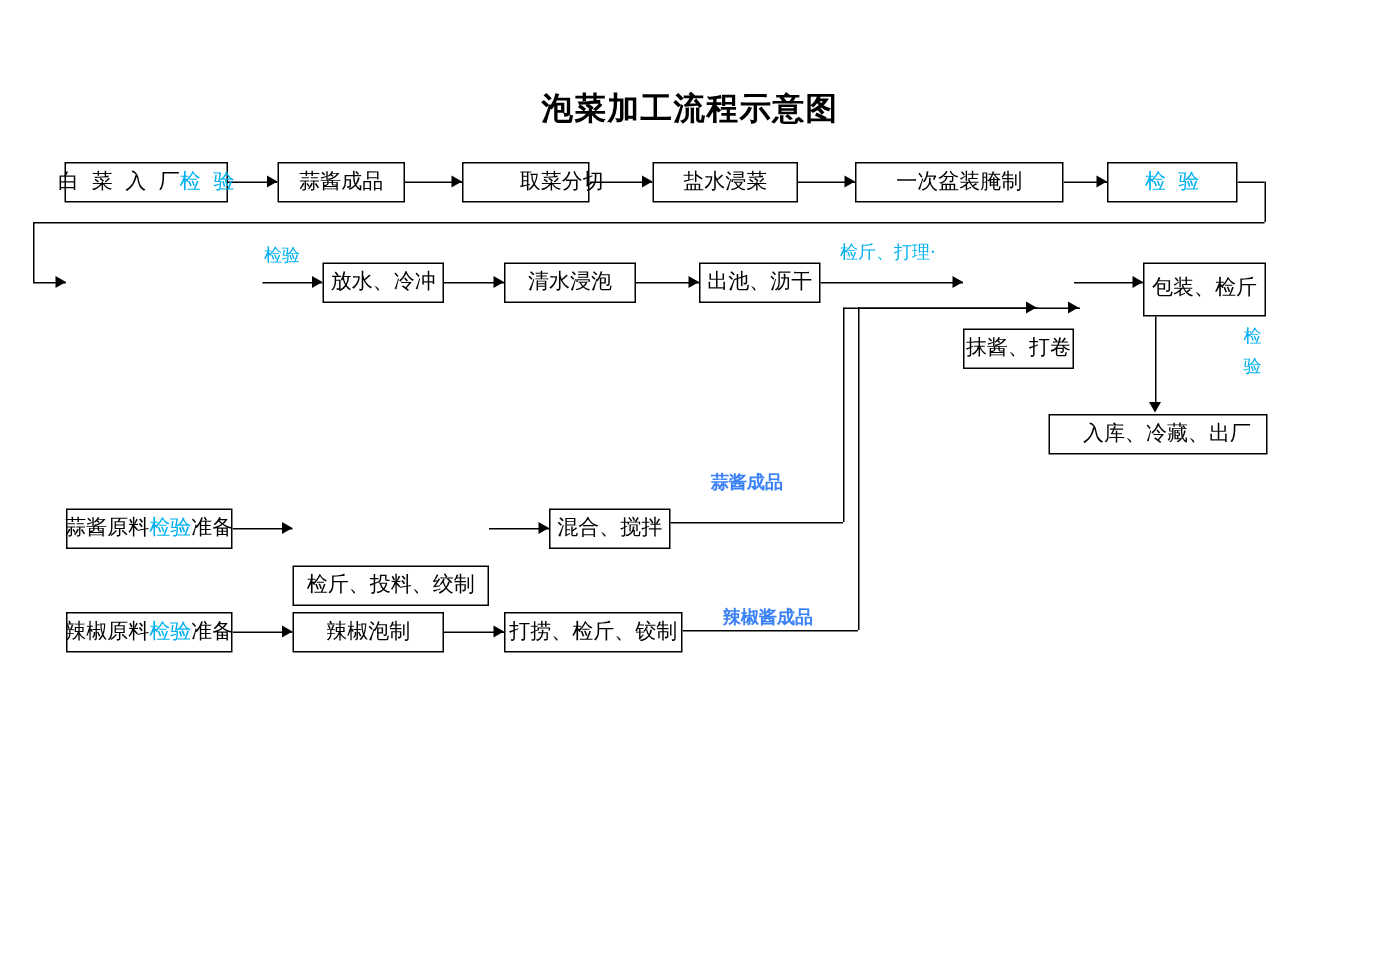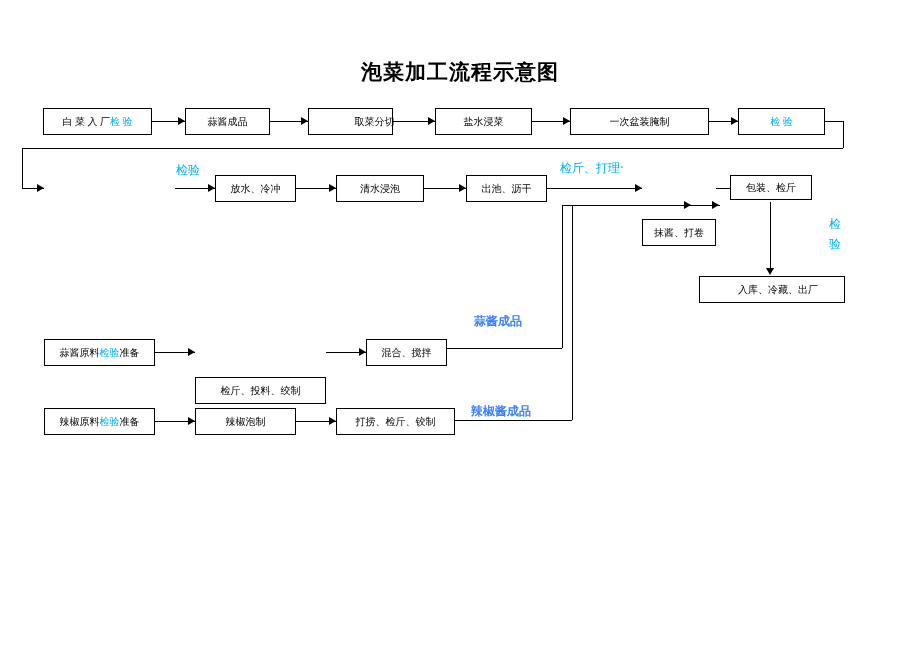--- a/index.html
+++ b/index.html
@@ -23,22 +23,22 @@
   }
 
   .box{
     position:absolute;
     box-sizing:border-box;
     border:1px solid #000000;
     background:#ffffff;
     display:flex;
     align-items:center;
     justify-content:center;
-    font-family:Liberation Serif, serif;
-    font-size:10px;
+    font-family:Liberation Mono, monospace;
+    font-size:14px;
     color:#000000;
     white-space:nowrap;
     line-height:1;
   }
   .box .seg{display:inline;}
   .cyan{color:#00b0f0;}
   .red{color:#ff0000;}
 
   .label{
     position:absolute;
@@ -171,21 +171,21 @@
   </div>
 
   <div class="box" style="left:466px;top:175px;width:81px;height:27px;">
     <span class="seg">出池、沥干</span>
   </div>
 
   <div class="box" style="left:642px;top:175px;width:74px;height:27px;margin-top:44px;">
     <span class="seg">抹酱、打卷</span>
   </div>
 
-  <div class="box" style="left:730px;top:175px;width:82px;height:25px;">
+  <div class="box" style="left:762px;top:175px;width:82px;height:36px;">
     <span class="seg">包装、检斤</span>
   </div>
 
   <div class="box" style="left:699px;top:276px;width:146px;height:27px;padding-left:12px;">
     <span class="seg">入库、冷藏、出厂</span>
   </div>
 
   <div class="box" style="left:44px;top:339px;width:111px;height:27px;">
     <span class="seg">蒜酱原料</span>
       <span class="seg cyan">检验</span>
@@ -216,15 +216,15 @@
 
   <div class="label cyan" style="left:176px;top:164px;">检验</div>
 
   <div class="label cyan" style="left:560px;top:162px;">检斤、打理·</div>
 
   <div class="label cyan vert" style="left:828px;top:218px;">检</div>
   <div class="label cyan vert" style="left:828px;top:238px;">验</div>
 
   <div class="label red" style="left:474px;top:315px;">蒜酱成品</div>
 
-  <div class="label red" style="left:471px;top:405px;">辣椒酱成品</div>
+  <div class="label red" style="left:482px;top:405px;">辣椒酱成品</div>
 
 </div>
 
 </body></html>

